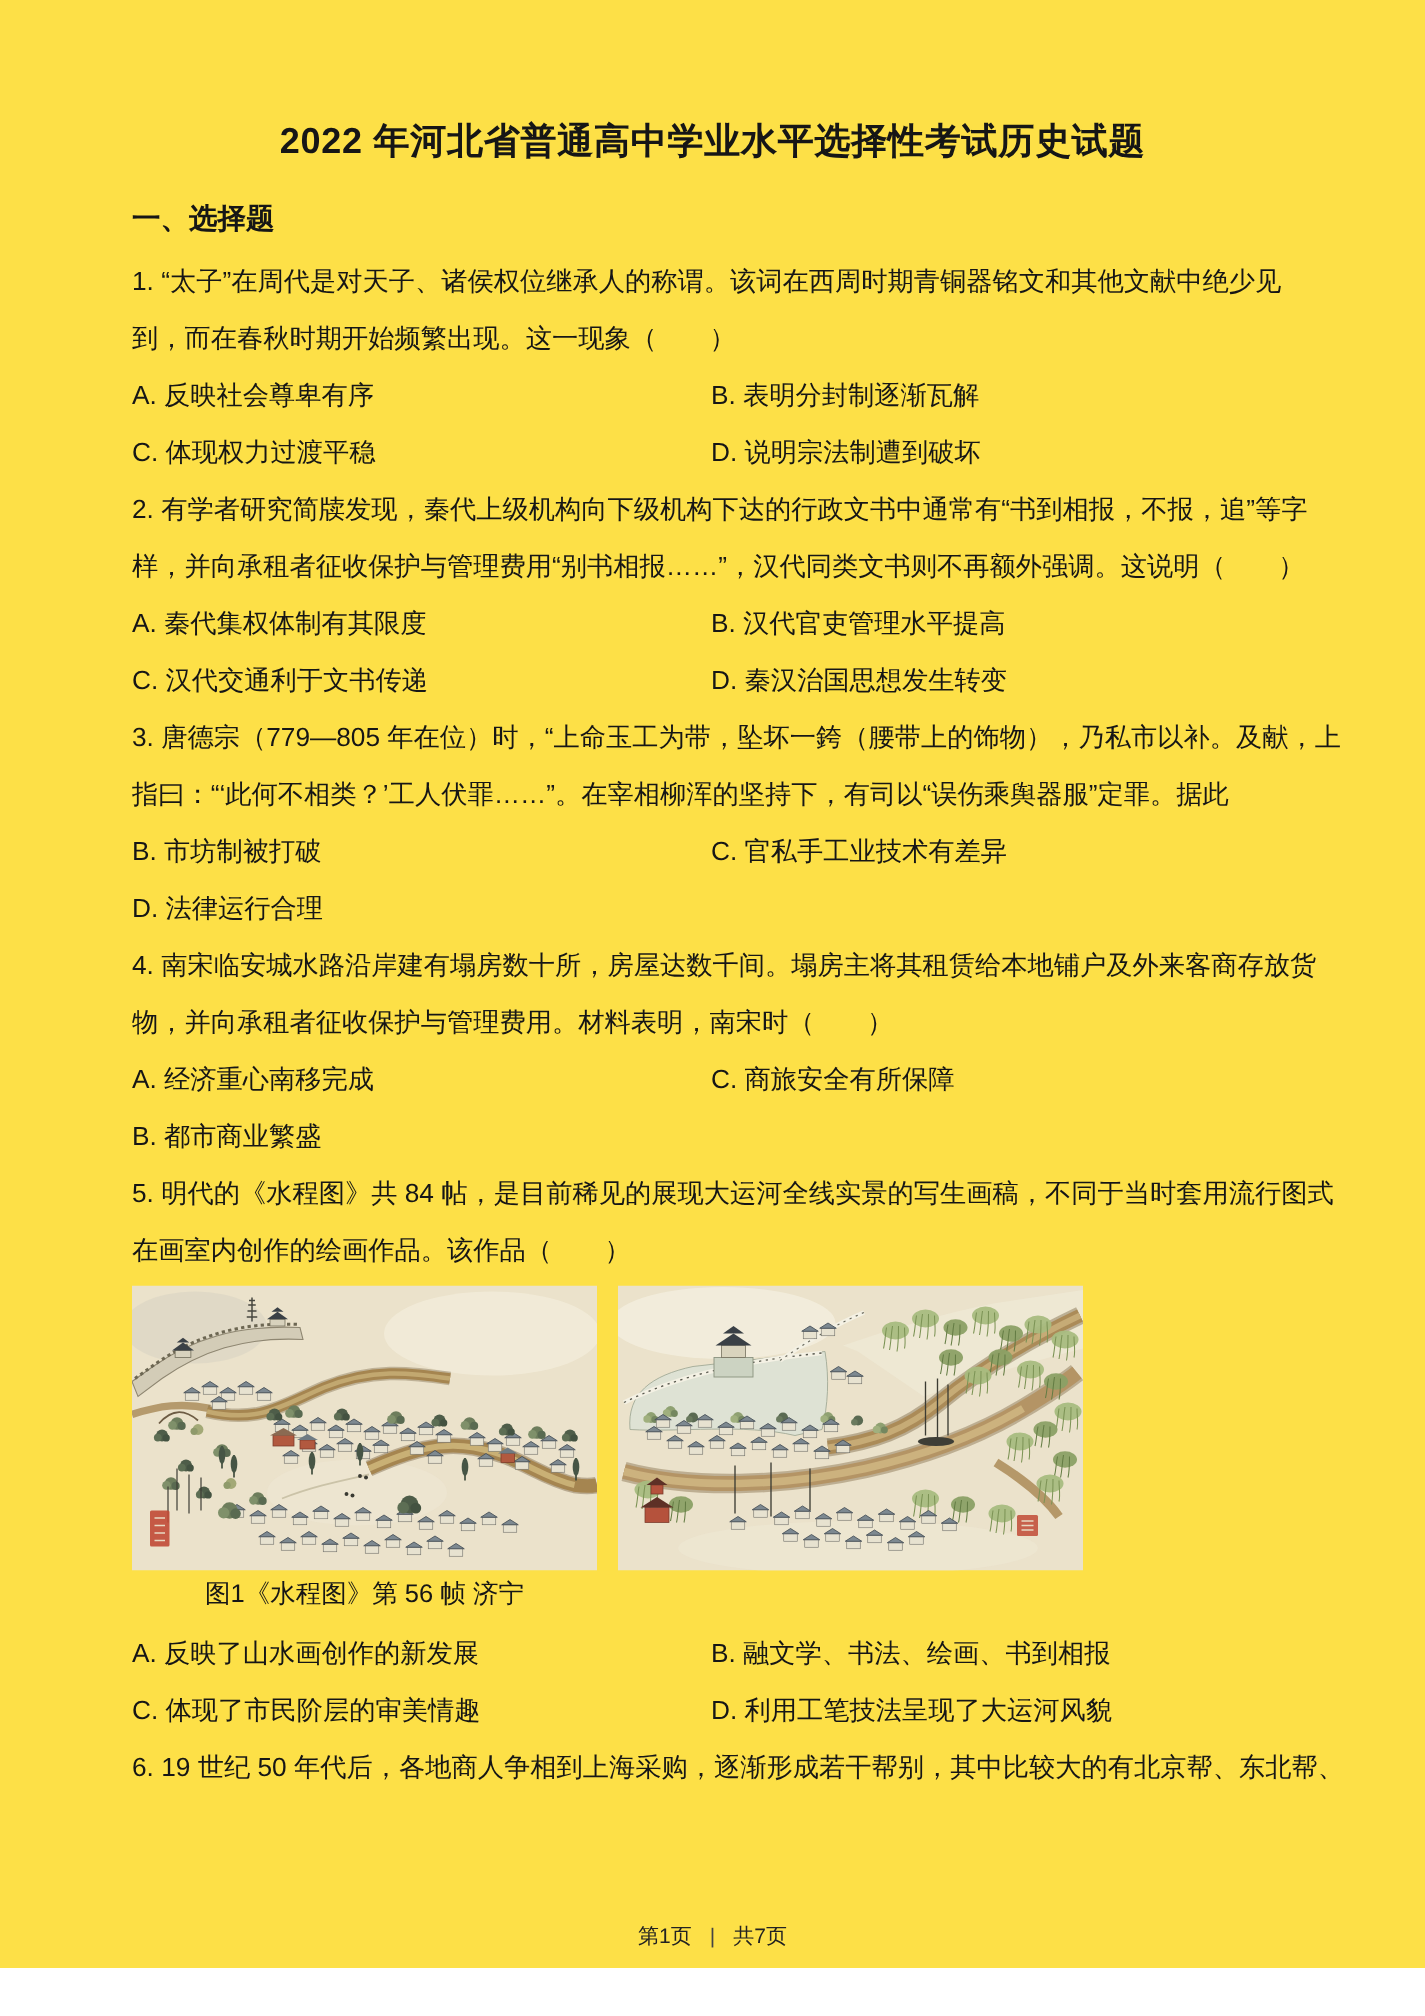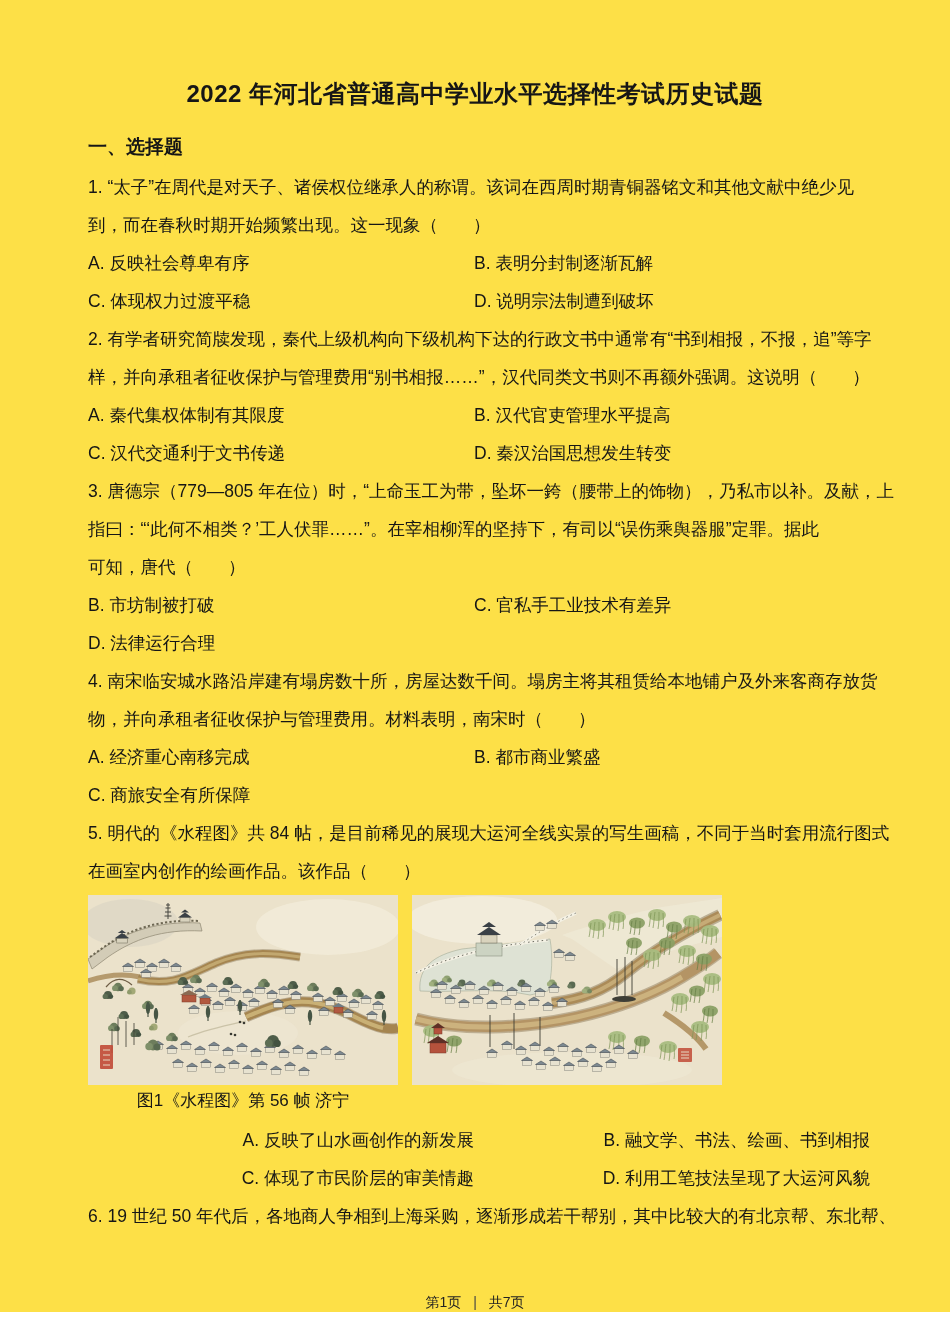--- a/index.html
+++ b/index.html
@@ -8,22 +8,22 @@
   .title{margin:0;padding-top:78px;text-align:center;font-size:24px;font-weight:700;letter-spacing:0.5px;}
   .content{padding:0 80px 0 88px;}
   .section{margin:22px 0 6px 0;font-size:19px;font-weight:700;line-height:30px;}
   .qline{font-size:17.5px;line-height:38px;height:38px;white-space:nowrap;}
   .opts{display:grid;grid-template-columns:386px auto;}
   .opt{font-size:17.5px;line-height:38px;height:38px;white-space:nowrap;}
   .figures{display:flex;gap:14px;margin-top:5px;}
   .fig{margin:0;width:310px;}
   .fig svg{display:block;width:310px;height:190px;}
   .caption{text-align:center;font-size:17px;line-height:32px;height:32px;white-space:nowrap;}
-  .q5opts{margin-top:4px;text-align:right;}
-  .footer{position:absolute;left:0;bottom:0;width:100%;text-align:center;font-size:14px;color:#222;}
+  .q5opts{margin-top:4px;}
+  .footer{position:absolute;left:0;bottom:12px;width:100%;text-align:center;font-size:14px;color:#222;}
   .footer .sep{margin:0 12px;color:#444;}
 </style>
 </head>
 <body>
 
 <div class="page">
   <h1 class="title">2022 年河北省普通高中学业水平选择性考试历史试题</h1>
 
   <div class="content">
     <h2 class="section">一、选择题</h2>
@@ -46,35 +46,34 @@
         <div class="opt">A. 秦代集权体制有其限度</div>
         <div class="opt">B. 汉代官吏管理水平提高</div>
         <div class="opt">C. 汉代交通利于文书传递</div>
         <div class="opt">D. 秦汉治国思想发生转变</div>
       </div>
     </div>
 
     <div>
       <div class="qline">3. 唐德宗（779—805 年在位）时，“上命玉工为带，坠坏一銙（腰带上的饰物），乃私市以补。及献，上</div>
       <div class="qline">指曰：“‘此何不相类？’工人伏罪……”。在宰相柳浑的坚持下，有司以“误伤乘舆器服”定罪。据此</div>
-      <div class="qline">可知，唐代（　　）</div>
       <div class="opts">
         <div class="opt">B. 市坊制被打破</div>
         <div class="opt">C. 官私手工业技术有差异</div>
         <div class="opt">D. 法律运行合理</div>
       </div>
     </div>
 
     <div>
       <div class="qline">4. 南宋临安城水路沿岸建有塌房数十所，房屋达数千间。塌房主将其租赁给本地铺户及外来客商存放货</div>
       <div class="qline">物，并向承租者征收保护与管理费用。材料表明，南宋时（　　）</div>
       <div class="opts">
         <div class="opt">A. 经济重心南移完成</div>
+        <div class="opt">C. 商旅安全有所保障</div>
         <div class="opt">B. 都市商业繁盛</div>
-        <div class="opt">C. 商旅安全有所保障</div>
       </div>
     </div>
 
     <div>
       <div class="qline">5. 明代的《水程图》共 84 帖，是目前稀见的展现大运河全线实景的写生画稿，不同于当时套用流行图式</div>
       <div class="qline">在画室内创作的绘画作品。该作品（　　）</div>
 
       <div class="figures">
 
         <figure class="fig">

